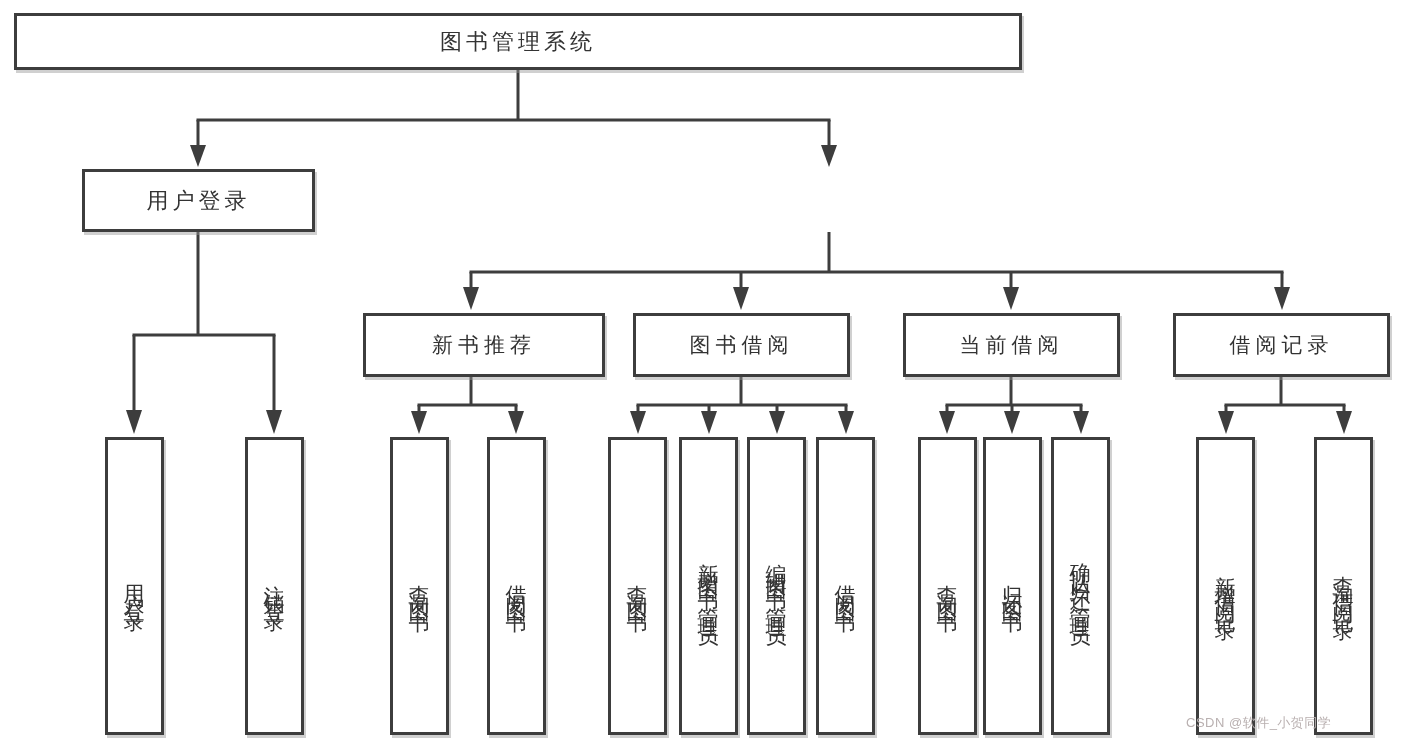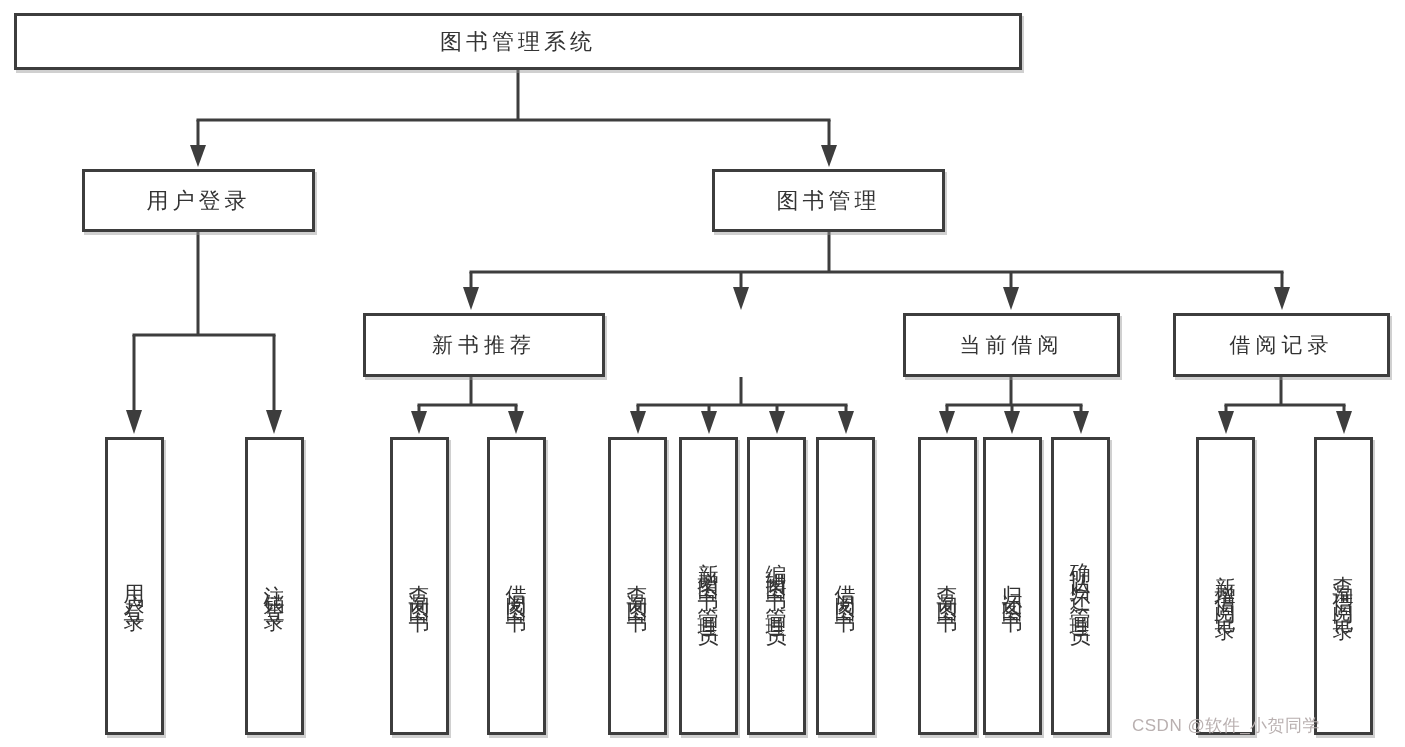--- a/index.html
+++ b/index.html
@@ -34,22 +34,22 @@
   .vnode .vtext{
     writing-mode:vertical-rl;
     text-orientation:mixed;
     font-size:21px;
     letter-spacing:9px;
     line-height:1;
     white-space:nowrap;
   }
   .watermark{
     position:absolute;
-    left:1132px;top:714px;
-    font-size:17px;
+    left:1186px;top:714px;
+    font-size:13px;
     color:var(--watermark);
     z-index:5;
     letter-spacing:0.5px;
     white-space:nowrap;
   }
 </style>
 </head>
 <body>
 
 <div class="canvas">
@@ -130,27 +130,27 @@
     </g>
   </svg>
 
   <div class="node hnode" style="left:14px;top:13px;width:1008px;height:57px">
     <span>图书管理系统</span>
   </div>
 
   <div class="node hnode" style="left:82px;top:169px;width:233px;height:63px">
     <span>用户登录</span>
   </div>
-  <div class="node hnode" style="left:712px;top:169px;width:233px;height:63px">
-    <span>图书管理</span>
-  </div>
 
   <div class="node hnode lvl3" style="left:363px;top:313px;width:242px;height:64px">
     <span>新书推荐</span>
   </div>
+  <div class="node hnode lvl3" style="left:633px;top:313px;width:217px;height:64px">
+    <span>图书借阅</span>
+  </div>
   <div class="node hnode lvl3" style="left:1173px;top:313px;width:217px;height:64px">
     <span>借阅记录</span>
   </div>
   <div class="node hnode lvl3" style="left:903px;top:313px;width:217px;height:64px">
     <span>当前借阅</span>
   </div>
 
   <div class="node vnode" style="left:105px;top:437px;width:59px;height:298px">
     <span class="vtext">用户登录</span>
   </div>

